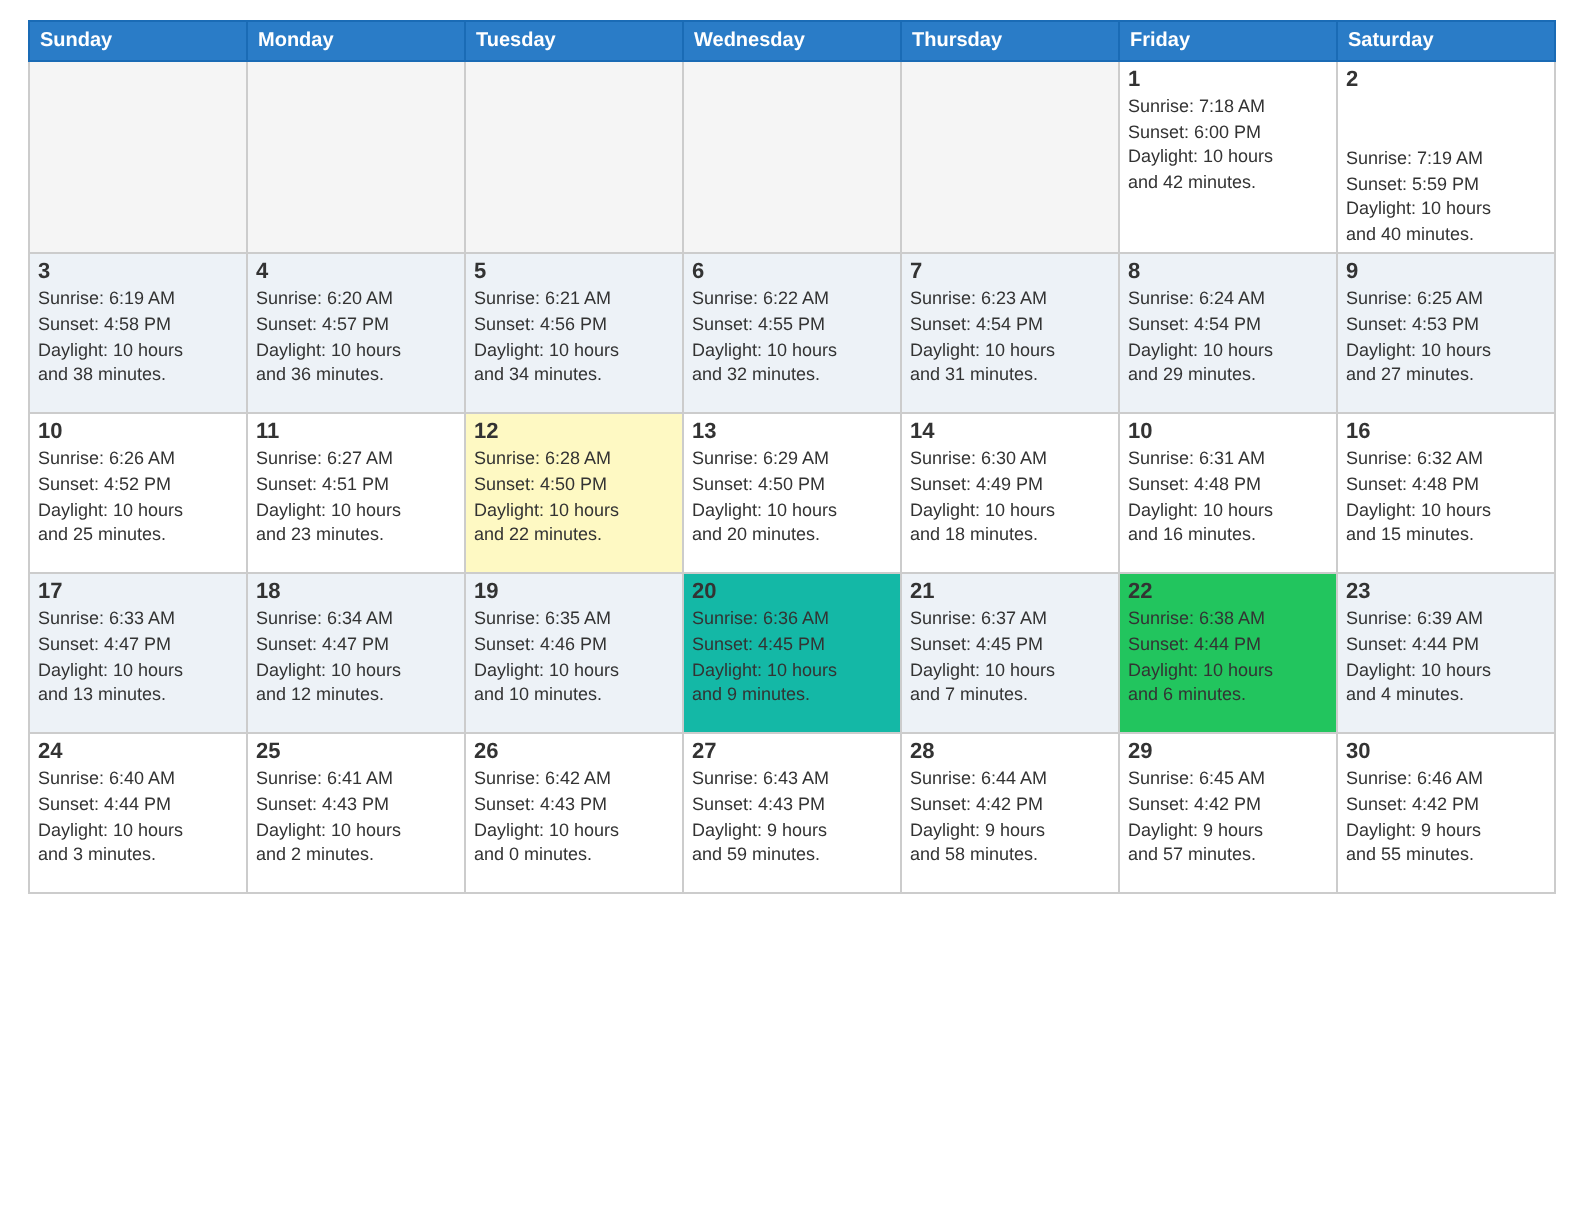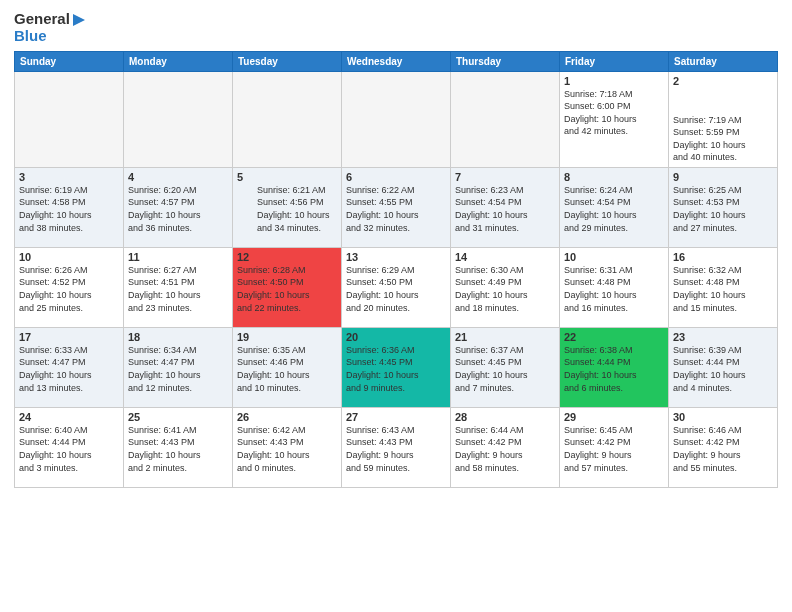--- a/index.html
+++ b/index.html
@@ -87,34 +87,20 @@
     .logo-wrapper {
       display: flex;
       align-items: center;
       gap: 2px;
     }
   </style>
 </head>
 <body>
 
 <div class="container">
-  <div class="header-area">
-    <div class="logo">
-      <div class="logo-wrapper">
-        <div style="font-size:15px; font-weight:bold; color:#333; line-height:1.15;">
-          <span style="color:#333;">General</span><span style="display:inline-block; width:0; height:0; border-top:6px solid transparent; border-bottom:6px solid transparent; border-left:12px solid #2a7cc7; margin-left:3px; vertical-align:middle;"></span><br>
-          <span style="color:#2a7cc7;">Blue</span>
-        </div>
-      </div>
-    </div>
-    <div class="title-block">
-      <div class="month-title"></div>
-      <div class="location-text"></div>
-    </div>
-  </div>
 
   <table class="calendar">
     <thead>
       <tr>
         <th>Sunday</th>
         <th>Monday</th>
         <th>Tuesday</th>
         <th>Wednesday</th>
         <th>Thursday</th>
         <th>Friday</th>
@@ -153,21 +139,21 @@
           </td>
           <td style="background: rgb(237, 242, 247);">
             <span class="day-num">4</span>
             <div class="day-info" style="white-space: pre-line;">Sunrise: 6:20 AM
 Sunset: 4:57 PM
 Daylight: 10 hours
 and 36 minutes.</div>
           </td>
           <td style="background: rgb(237, 242, 247);">
             <span class="day-num">5</span>
-            <div class="day-info" style="white-space: pre-line; margin-left: 20px;">Sunrise: 6:21 AM
+            <div class="day-info" style="white-space: pre-line;">Sunrise: 6:21 AM
 Sunset: 4:56 PM
 Daylight: 10 hours
 and 34 minutes.</div>
           </td>
           <td style="background: rgb(237, 242, 247);">
             <span class="day-num">6</span>
             <div class="day-info" style="white-space: pre-line;">Sunrise: 6:22 AM
 Sunset: 4:55 PM
 Daylight: 10 hours
 and 32 minutes.</div>
@@ -202,21 +188,21 @@
 Daylight: 10 hours
 and 25 minutes.</div>
           </td>
           <td style="background: rgb(255, 255, 255);">
             <span class="day-num">11</span>
             <div class="day-info" style="white-space: pre-line;">Sunrise: 6:27 AM
 Sunset: 4:51 PM
 Daylight: 10 hours
 and 23 minutes.</div>
           </td>
-          <td style="background: #ef4444;">
+          <td style="background: #fef9c3;">
             <span class="day-num">12</span>
             <div class="day-info" style="white-space: pre-line;">Sunrise: 6:28 AM
 Sunset: 4:50 PM
 Daylight: 10 hours
 and 22 minutes.</div>
           </td>
           <td style="background: rgb(255, 255, 255);">
             <span class="day-num">13</span>
             <div class="day-info" style="white-space: pre-line;">Sunrise: 6:29 AM
 Sunset: 4:50 PM

